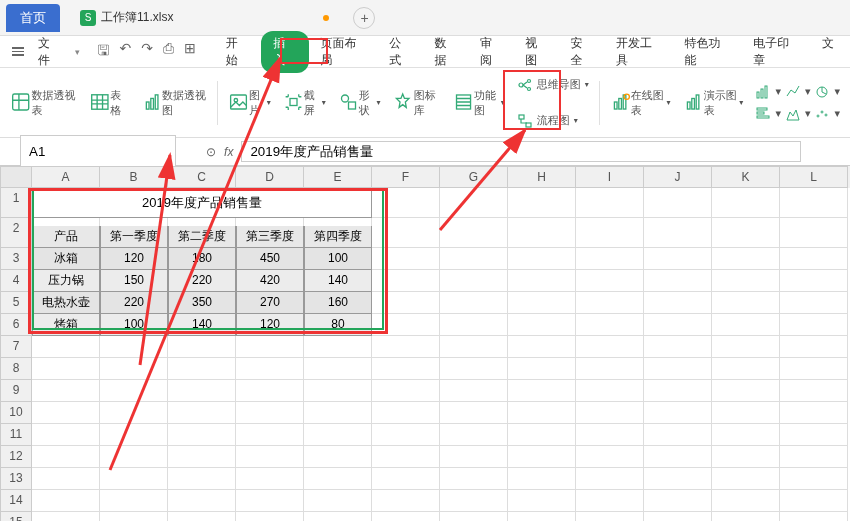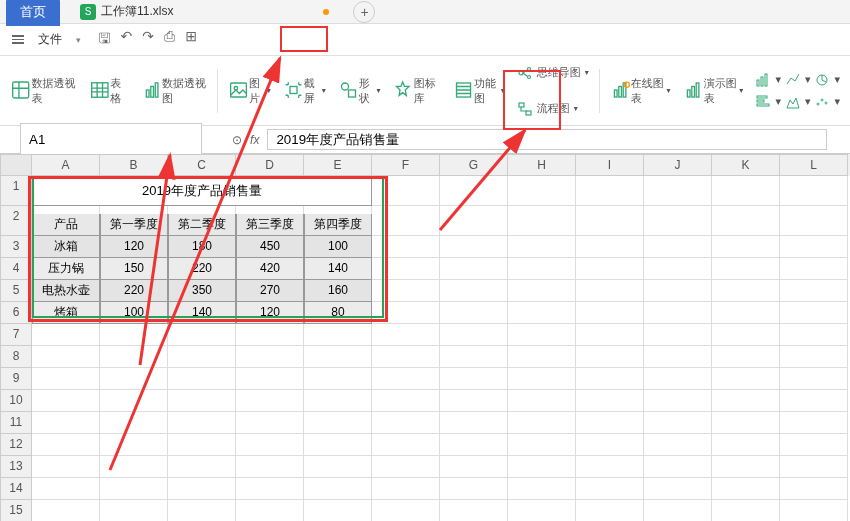--- a/index.html
+++ b/index.html
@@ -1,18 +1,18 @@
 <!DOCTYPE html>
 <html><head>
 <meta charset="utf-8">
 <style>
   * { box-sizing: border-box; margin: 0; padding: 0; font-family: "Microsoft YaHei", sans-serif; }
   body { background: #fff; width: 850px; height: 521px; overflow: hidden; position: relative; }
   
-  .titlebar { height: 24px; background: #f4f4f4; display: flex; align-items: center; border-bottom: 1px solid #ddd; }
+  .titlebar { height: 36px; background: #f4f4f4; display: flex; align-items: center; border-bottom: 1px solid #ddd; }
   .home-tab { background: #3a6ecf; color: #fff; height: 28px; padding: 0 14px; display: flex; align-items: center; font-size: 13px; border-radius: 4px 4px 0 0; margin-left: 6px; }
   .file-tab { display: flex; align-items: center; height: 28px; padding: 0 10px; margin-left: 10px; font-size: 12px; color: #333; }
   .file-icon { width: 16px; height: 16px; background: #23a55a; color: #fff; border-radius: 3px; display: flex; align-items: center; justify-content: center; font-size: 10px; margin-right: 5px; }
   .tab-dot { width: 6px; height: 6px; background: #f90; border-radius: 50%; margin-left: 140px; }
   .plus-btn { width: 22px; height: 22px; border: 1px solid #ccc; border-radius: 50%; display: flex; align-items: center; justify-content: center; margin-left: 24px; color: #666; font-size: 14px; }
   
   .menubar { height: 32px; display: flex; align-items: center; border-bottom: 1px solid #e0e0e0; padding: 0 6px; font-size: 12px; color: #333; position: relative; }
   .menu-file { display: flex; align-items: center; gap: 14px; padding: 0 6px; }
   .hamburger { display: flex; flex-direction: column; gap: 2px; }
   .hamburger span { width: 12px; height: 1.5px; background: #666; }
@@ -25,21 +25,21 @@
   
   .ribbon { height: 70px; display: flex; align-items: center; padding: 0 6px; border-bottom: 1px solid #ddd; font-size: 11px; color: #555; gap: 4px; }
   .rib-btn { display: flex; align-items: center; justify-content: center; padding: 2px 4px; min-width: 48px; height: 60px; position: relative; }
   .rib-btn svg, .rib-btn .ico { width: 26px; height: 26px; margin-bottom: 2px; }
   .rib-row { display: flex; flex-direction: column; gap: 20px; padding: 0 4px; }
   .rib-row-item { display: flex; align-items: center; gap: 4px; font-size: 11px; white-space: nowrap; }
   .rib-row-item .sico { width: 16px; height: 16px; }
   .vsep { width: 1px; height: 44px; background: #e0e0e0; margin: 0 2px; }
   
   .formula-row { height: 28px; display: flex; align-items: center; border-bottom: 1px solid #ccc; font-size: 12px; }
-  .namebox { width: 182px; border: 1px solid #ccc; padding: 8px 8px; margin-left: 20px; background: #fff; }
+  .namebox { width: 156px; border: 1px solid #ccc; padding: 8px 8px; margin-left: 20px; background: #fff; }
   .fx-area { display: flex; align-items: center; gap: 8px; margin-left: 30px; color: #666; flex: 1; }
   .fx-input { border: 1px solid #ccc; padding: 2px 8px; flex: 1; max-width: 560px; }
   
   .sheet { position: relative; overflow: hidden; }
   .col-headers { display: flex; height: 22px; background: #f0f0f0; }
   .corner { width: 32px; border: 1px solid #ccc; background: #e8e8e8; }
   .col-h { width: 68px; border: 1px solid #ccc; border-left: none; text-align: center; font-size: 12px; color: #555; line-height: 20px; }
   .grid-body { display: flex; }
   .row-headers { display: flex; flex-direction: column; }
   .row-h { width: 32px; height: 22px; background: #f0f0f0; border: 1px solid #ccc; border-top: none; text-align: center; font-size: 12px; color: #555; line-height: 20px; }
@@ -82,20 +82,34 @@
     <span>文件</span>
     <span style="font-size:9px;color:#888">▾</span>
   </div>
   <div class="qat">
     <span>🖫</span>
     <span>↶</span>
     <span>↷</span>
     <span>⎙</span>
     <span>⊞</span>
   </div>
+  <div class="menus" id="menus">
+      <div class="menu-item">开始</div>
+      <div class="menu-item active">插入</div>
+      <div class="menu-item">页面布局</div>
+      <div class="menu-item">公式</div>
+      <div class="menu-item">数据</div>
+      <div class="menu-item">审阅</div>
+      <div class="menu-item">视图</div>
+      <div class="menu-item">安全</div>
+      <div class="menu-item">开发工具</div>
+      <div class="menu-item">特色功能</div>
+      <div class="menu-item">电子印章</div>
+      <div class="menu-item">文</div>
+    </div>
 
   <div class="highlight-red" style="left:280px; top:2px; width:48px; height:26px;"></div>
 </div>
 
 <div class="ribbon">
   <div class="rib-btn">
     <svg class="ico" viewBox="0 0 24 24" fill="none" stroke="#3a7" stroke-width="1.5">
         <rect x="3" y="3" width="18" height="18" rx="2"></rect>
         <path d="M3 10h18M10 3v18"></path>
       </svg>

